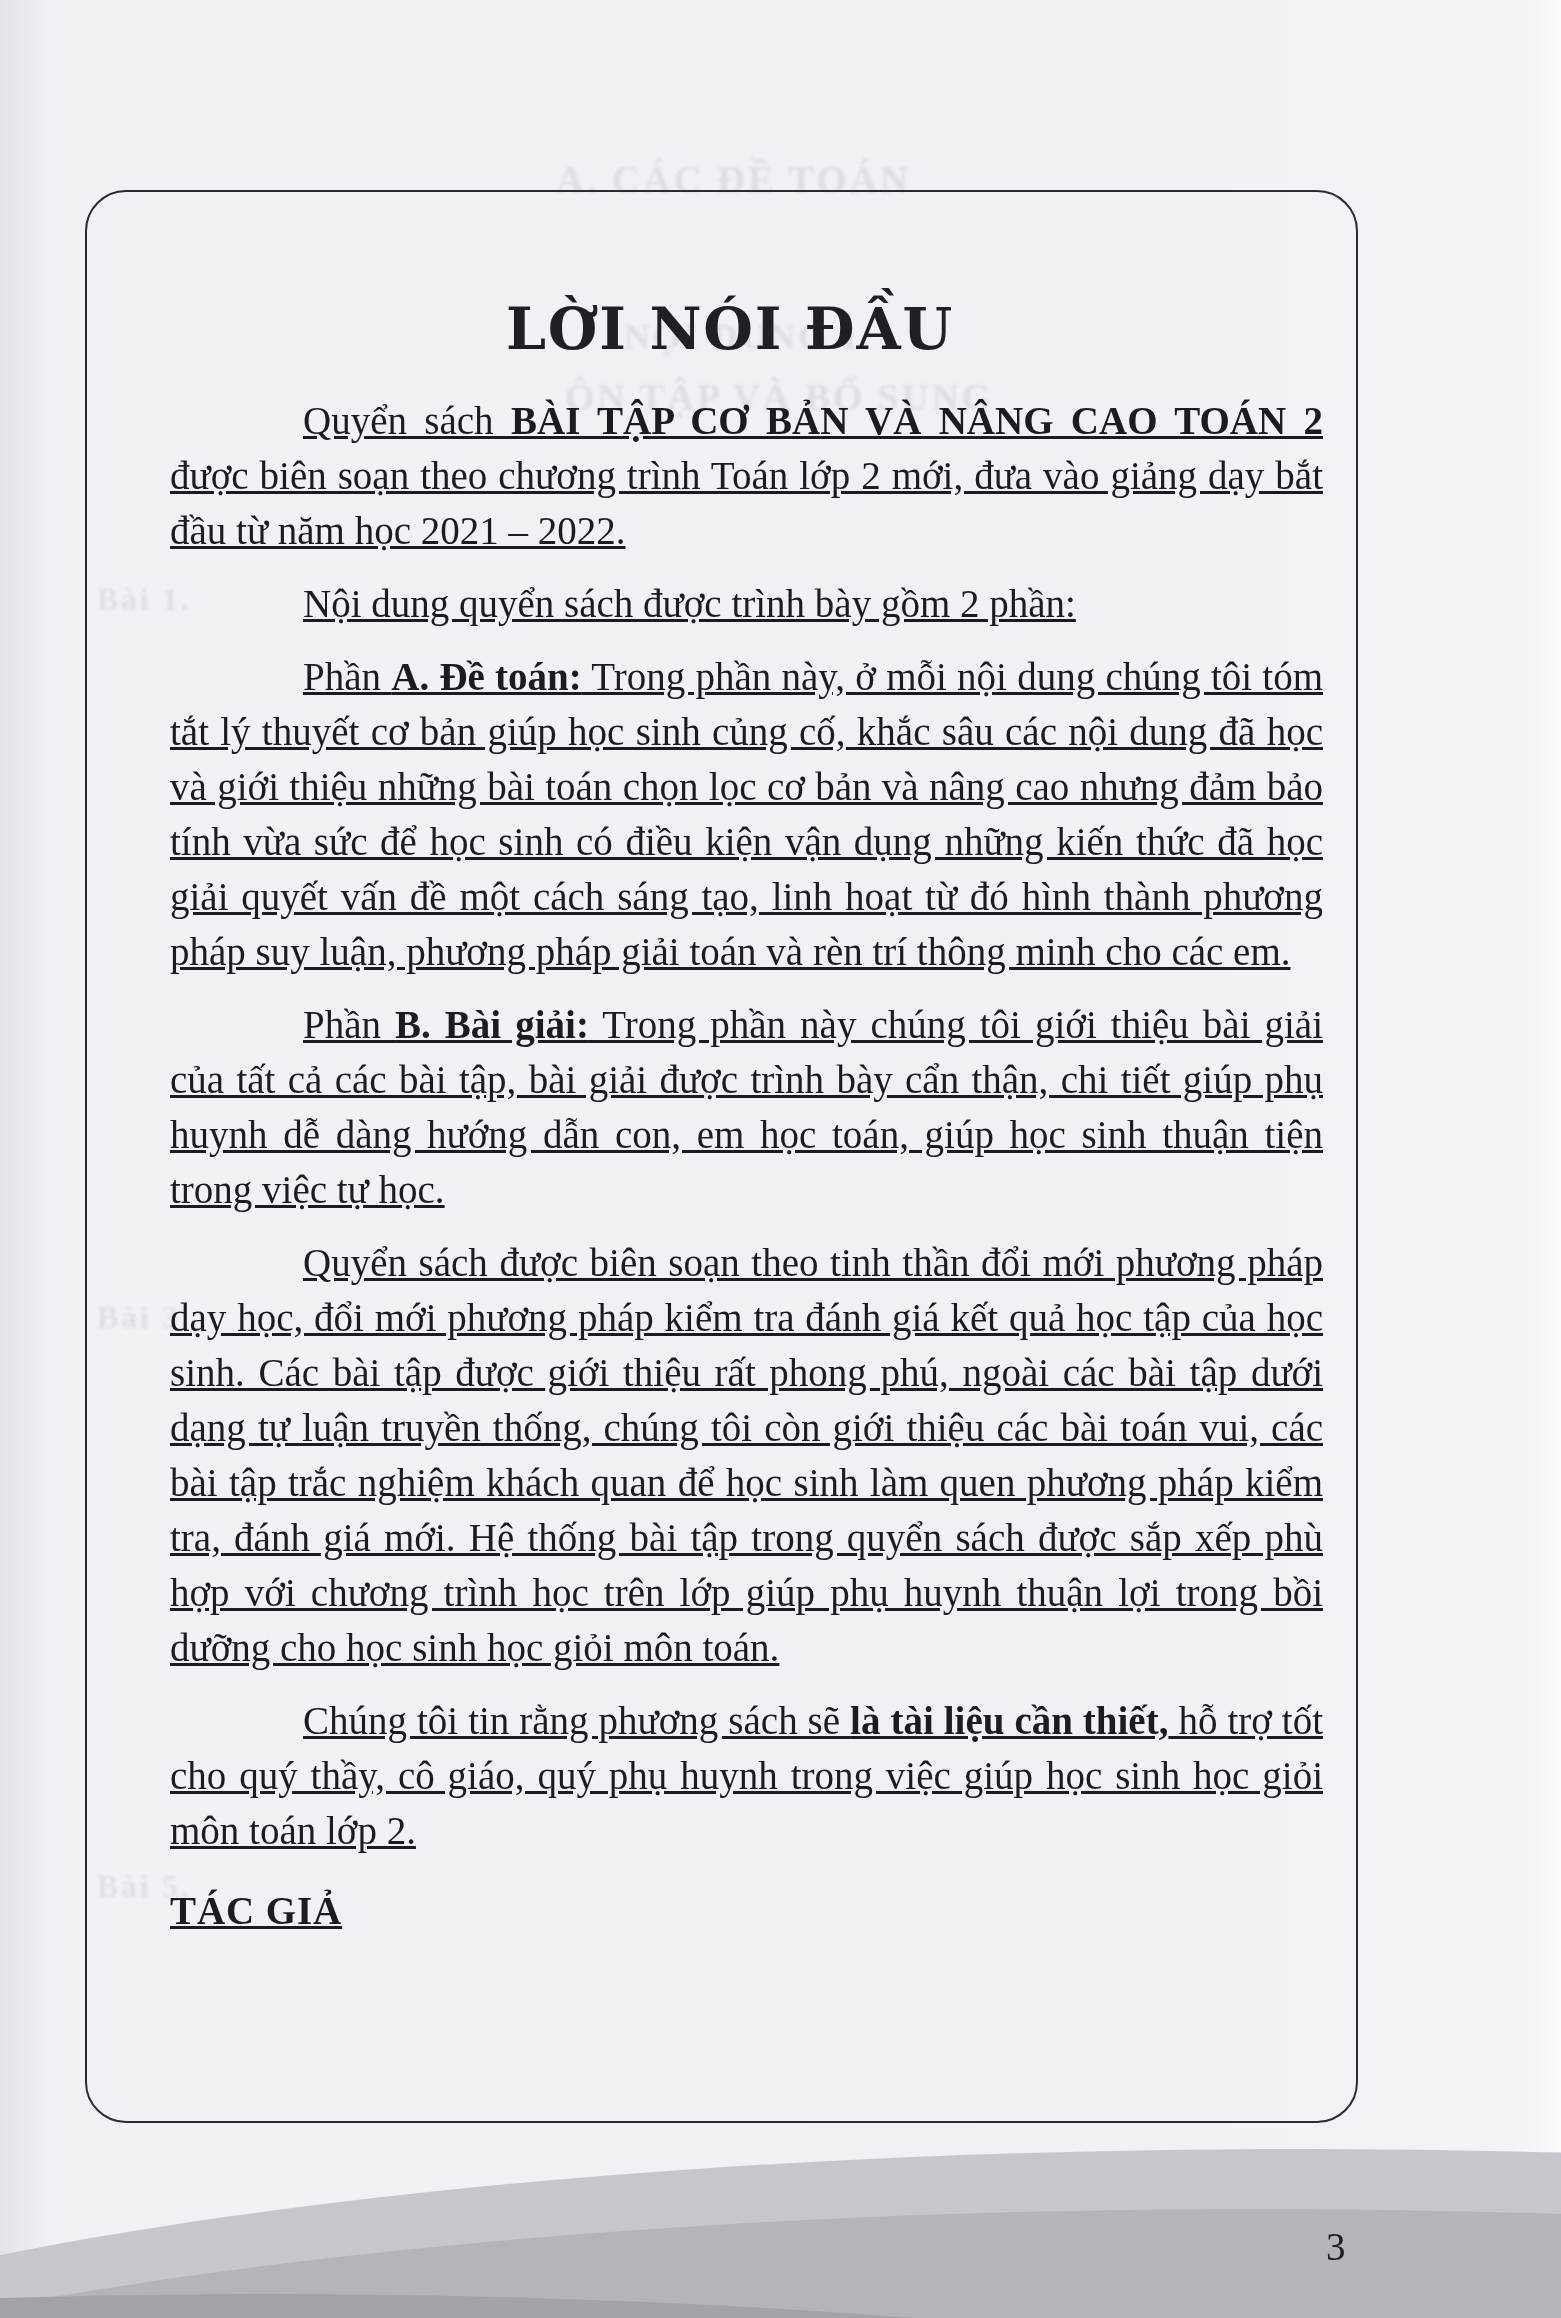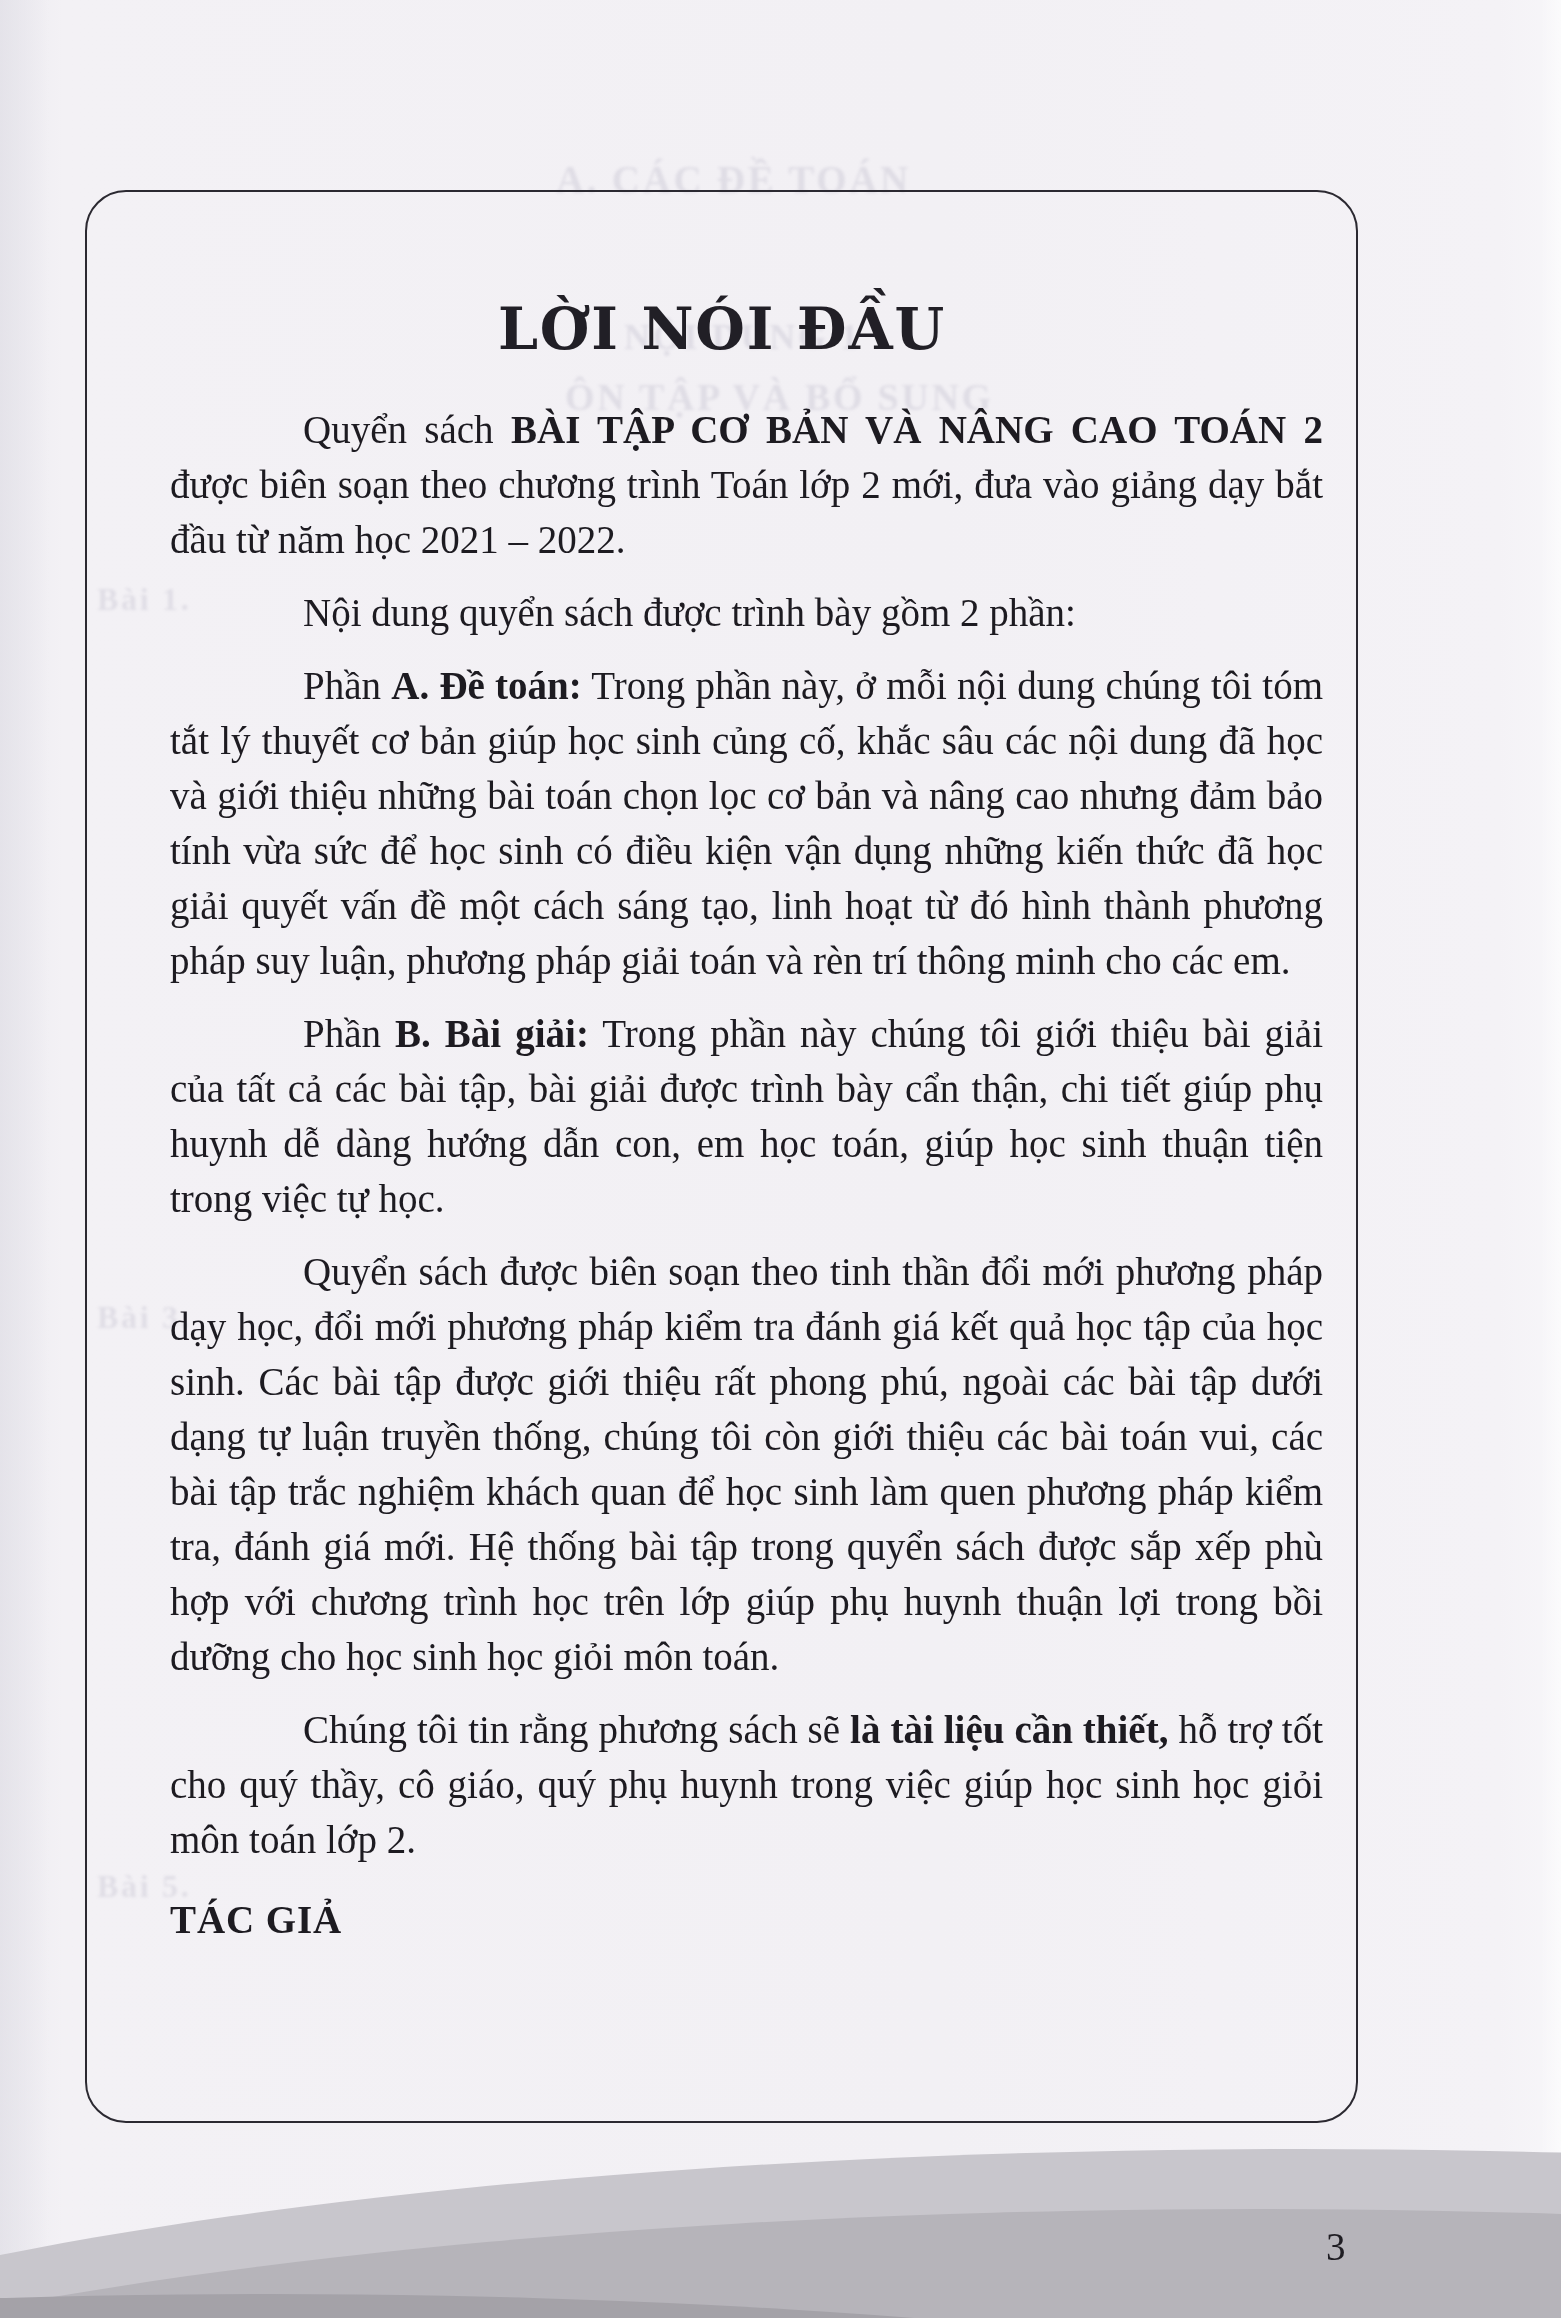--- a/index.html
+++ b/index.html
@@ -39,31 +39,33 @@
     position: absolute;
     left: 85px; top: 257px;
     width: 1274px;
     text-align: center;
     font-family: "DejaVu Serif", serif;
     font-weight: bold;
     font-size: 57px;
     letter-spacing: 1.8px;
     color: #211f26;
     z-index: 3;
+    padding-left: 8px;
   }
   .preface {
     position: absolute;
-    left: 170px; top: 402px;
+    left: 170px; top: 393px;
     width: 1153px;
     font-family: "Liberation Serif", serif;
     font-size: 39px;
     line-height: 55px;
     color: #1d1b21;
     text-align: justify;
     z-index: 3;
+    text-decoration: underline;
   }
   .preface p {
     margin: 0 0 18px 0;
     text-indent: 133px;
   }
   .preface b { font-weight: bold; }
   .signature {
     text-align: left;
     padding-right: 54px;
     margin-top: 25px;

